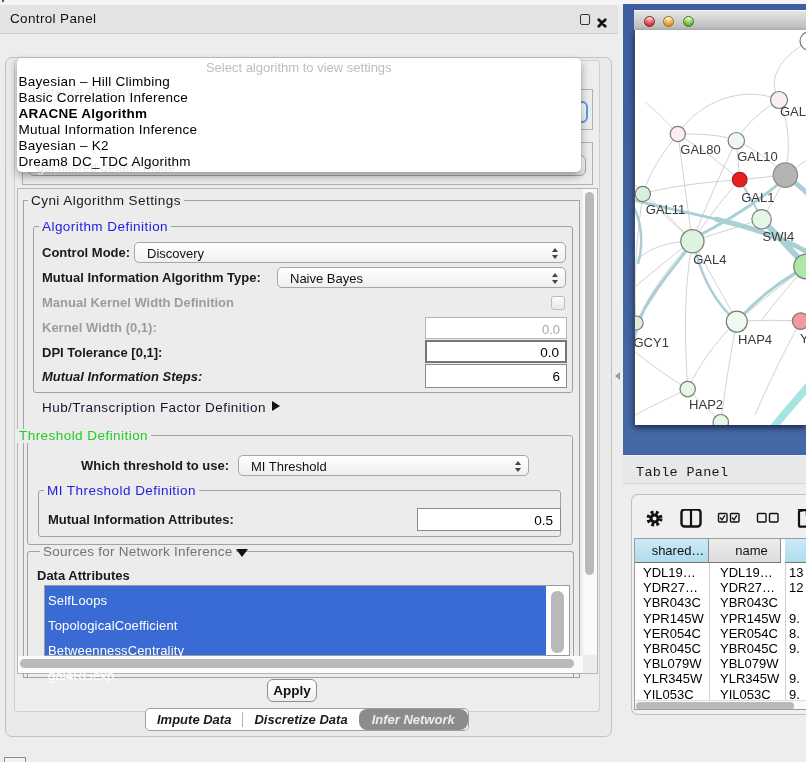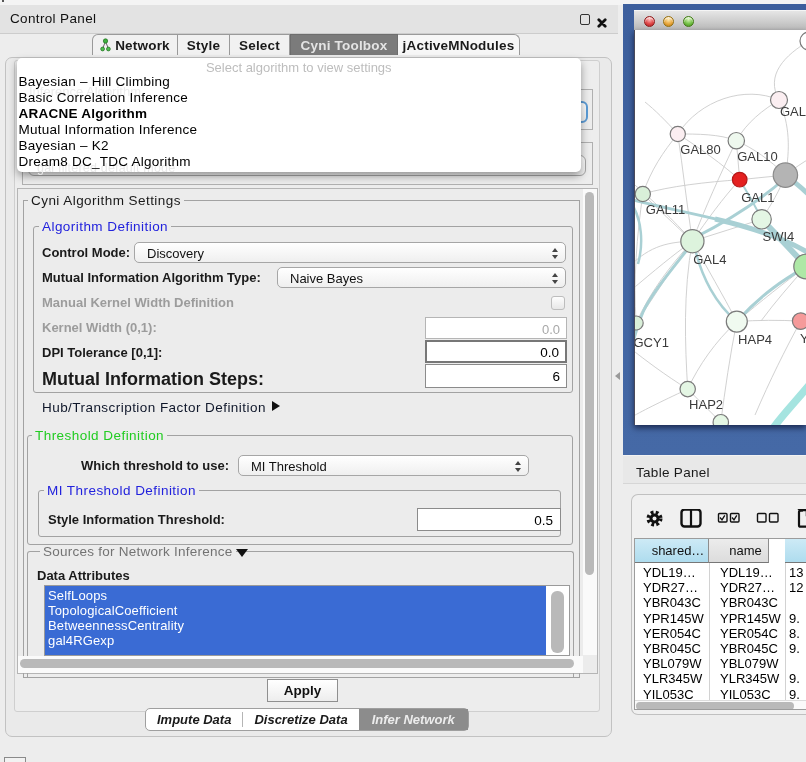--- a/index.html
+++ b/index.html
@@ -27,34 +27,20 @@
 
   <div class="abs" style="left:0;top:5px;width:618px;height:28px;background:#e3e3e3;border-bottom:1px solid #cccccc;"></div>
   <div class="abs" style="left:10px;top:11px;font-size:13.5px;letter-spacing:0.35px;color:#111;">Control Panel</div>
   <div class="abs" style="left:579.5px;top:14px;width:8.5px;height:9px;border:1.8px solid #333;border-radius:2px;"></div>
   <div class="abs" style="left:596.5px;top:13.5px;width:10px;height:10px;">
     <svg width="10" height="10">
         <path d="M1.8,1.8 L8.2,8.2 M8.2,1.8 L1.8,8.2" stroke="#111" stroke-width="2.8" stroke-linecap="round"></path>
       </svg>
   </div>
 
-  <div class="abs" style="left:92px;top:34px;height:22px;display:flex;font-size:13.5px;letter-spacing:0.2px;font-weight:bold;color:#1a1a1a;">
-    <div style="background:#f1f1f1;border:1px solid #9a9a9a;border-bottom:none;border-radius:6px 0 0 0;height:21px;width:86px;display:flex;align-items:center;justify-content:center;box-sizing:border-box;">
-      <svg width="11" height="14" viewBox="0 0 11 14" style="margin-right:4px;">
-        <path d="M5.5,3.5 L2.6,10.5 M5.5,3.5 L8.4,10.5" stroke="#666" stroke-width="1"></path>
-        <circle cx="5.5" cy="3" r="2.2" fill="#3db03d" stroke="#1d6f1d" stroke-width="0.7"></circle>
-        <circle cx="2.6" cy="11" r="1.9" fill="#4fc04f" stroke="#1d6f1d" stroke-width="0.7"></circle>
-        <circle cx="8.4" cy="11" r="1.9" fill="#4fc04f" stroke="#1d6f1d" stroke-width="0.7"></circle>
-      </svg>
-      Network</div>
-    <div style="background:#f1f1f1;border:1px solid #9a9a9a;border-bottom:none;border-left:none;height:21px;width:52px;display:flex;align-items:center;justify-content:center;box-sizing:border-box;">Style</div>
-    <div style="background:#f1f1f1;border:1px solid #9a9a9a;border-bottom:none;border-left:none;height:21px;width:60px;display:flex;align-items:center;justify-content:center;box-sizing:border-box;">Select</div>
-    <div style="background:#7b7b7b;border:1px solid #6e6e6e;border-bottom:none;height:21px;width:108px;display:flex;align-items:center;justify-content:center;box-sizing:border-box;color:#e4e4e4;">Cyni Toolbox</div>
-    <div style="background:#f7f7f7;border:1px solid #9a9a9a;border-bottom:none;border-left:none;border-radius:0 6px 0 0;height:21px;width:122px;display:flex;align-items:center;justify-content:center;box-sizing:border-box;">jActiveMNodules</div>
-  </div>
 
   <div class="abs" style="left:5px;top:57px;width:605px;height:678px;background:#eaeaea;border:1.5px solid #c2c2c2;border-radius:7px;"></div>
 
   <div class="abs" style="left:14px;top:60px;width:584px;height:650px;background:#ededed;border:1px solid #cfcfcf;border-radius:3px;"></div>
 
   <div class="abs" style="left:17px;top:188px;width:581px;height:486px;border:1px solid #b5b5b5;background:#ececec;box-sizing:border-box;"></div>
 
   <div id="settings">
 
     <div class="abs grp" style="left:23px;top:200px;width:557px;height:478px;border-radius:0;"></div>
@@ -87,77 +73,77 @@
     <div class="abs b" style="left:42px;top:320px;font-size:13px;color:#9c9c9c;">Kernel Width (0,1):</div>
     <div class="abs field" style="left:425px;top:316.5px;width:142px;height:22.5px;border:1px solid #b5b5b5;">
       <div class="abs" style="right:6px;top:4px;font-size:13px;color:#a8a8a8;">0.0</div>
     </div>
 
     <div class="abs b" style="left:42px;top:345px;font-size:13px;color:#1a1a1a;">DPI Tolerance [0,1]:</div>
     <div class="abs field" style="left:425px;top:339.5px;width:142px;height:23px;border:2px solid #777777;">
       <div class="abs" style="right:6px;top:3px;font-size:13.5px;color:#000;">0.0</div>
     </div>
 
-    <div class="abs b" style="left:42px;top:369px;font-size:18px;color:#1a1a1a;">Mutual Information Steps:</div>
+    <div class="abs b" style="left:42px;top:369px;font-size:13px;color:#1a1a1a;font-style:italic;">Mutual Information Steps:</div>
     <div class="abs field" style="left:425px;top:364px;width:142px;height:23.5px;border:1px solid #8b8b8b;">
       <div class="abs" style="right:6px;top:4px;font-size:13.5px;color:#000;">6</div>
     </div>
 
     <div class="abs" style="left:42px;top:399.5px;font-size:13.5px;letter-spacing:0.45px;color:#0f172a;">Hub/Transcription Factor Definition</div>
     <div class="abs tri-r" style="left:272px;top:401px;"></div>
 
     <div class="abs grp" style="left:27px;top:435px;width:546px;height:110px;"></div>
-    <div class="grplbl abs" style="left:32px;top:429px;color:#22cc22;">Threshold Definition</div>
+    <div class="grplbl abs" style="left:16px;top:429px;color:#22cc22;">Threshold Definition</div>
 
     <div class="abs b" style="left:81px;top:458px;font-size:13px;color:#1a1a1a;">Which threshold to use:</div>
     <div class="abs combo" style="left:238px;top:454.5px;width:291px;height:21px;">
       <div class="abs" style="left:12px;top:3px;font-size:13px;color:#111;">MI Threshold</div>
       <div class="ar" style="top:5px;">
           <div class="ar-u"></div>
           <div class="ar-d"></div>
         </div>
     </div>
 
     <div class="abs grp" style="left:38px;top:490px;width:523px;height:47px;"></div>
     <div class="grplbl abs" style="left:44px;top:484px;color:#2222dd;">MI Threshold Definition</div>
 
-    <div class="abs b" style="left:48px;top:512px;font-size:13px;color:#1a1a1a;">Style Information Threshold:</div>
+    <div class="abs b" style="left:48px;top:512px;font-size:13px;color:#1a1a1a;">Mutual Information Attributes:</div>
     <div class="abs field" style="left:417px;top:507.5px;width:144px;height:23.5px;border:1.5px solid #8b8b8b;padding-left:40px;">
       <div class="abs" style="right:7px;top:4px;font-size:13.5px;color:#000;">0.5</div>
     </div>
 
     <div class="abs grp" style="left:27px;top:551px;width:547px;height:127px;border-bottom:none;border-radius:3px 3px 0 0;"></div>
     <div class="grplbl abs" style="left:40px;top:545px;color:#737373;letter-spacing:0.25px;">Sources for Network Inference</div>
     <div class="abs tri-d" style="left:236px;top:549px;"></div>
 
     <div class="abs b" style="left:37px;top:568px;font-size:13px;color:#1a1a1a;">Data Attributes</div>
 
     <div class="abs" style="left:44px;top:584.5px;width:526px;height:71px;background:#ffffff;border:1px solid #9a9a9a;box-sizing:border-box;"></div>
     <div class="abs" style="left:45px;top:585.5px;width:501px;height:69px;background:#3a6bd4;"></div>
-    <div class="abs" style="left:48px;top:588px;width:494px;font-size:13px;letter-spacing:0.15px;line-height:15px;color:#ffffff;">
+    <div class="abs" style="left:48px;top:588px;width:494px;font-size:13px;letter-spacing:0.15px;line-height:25px;color:#ffffff;">
       SelfLoops<br>TopologicalCoefficient<br>BetweennessCentrality<br>gal4RGexp
     </div>
     <div class="abs" style="left:551px;top:591px;width:13px;height:62px;background:#b9b9b9;border-radius:6px;"></div>
   </div>
 
   <div class="abs" style="left:583px;top:189px;width:14px;height:466px;background:#fafafa;"></div>
   <div class="abs" style="left:584.5px;top:192px;width:9px;height:383px;background:#b9b9b9;border-radius:5px;"></div>
 
   <div class="abs" style="left:18px;top:656px;width:565px;height:17px;background:#fafafa;"></div>
   <div class="abs" style="left:20px;top:658.5px;width:554px;height:9px;background:#b9b9b9;border-radius:5px;"></div>
 
-  <div class="abs" style="left:267px;top:679px;width:71px;height:23px;background:linear-gradient(#ffffff,#ededed);border:1px solid #8f8f8f;border-radius:0;box-sizing:border-box;text-align:center;">
+  <div class="abs" style="left:267px;top:679px;width:50px;height:23px;background:linear-gradient(#ffffff,#ededed);border:1px solid #8f8f8f;border-radius:6px;box-sizing:border-box;text-align:center;">
     <span style="font-size:13.5px;font-weight:bold;color:#111;line-height:21px;">Apply</span>
   </div>
 
   <div class="abs" style="left:145px;top:707.5px;width:322px;height:21px;background:#ffffff;border:1px solid #9f9f9f;border-radius:5px;display:flex;font-size:13px;font-weight:bold;color:#1a1a1a;align-items:center;font-style:italic;">
     <div style="padding:0 11px;">Impute Data</div>
     <div style="width:1px;height:15px;background:#b5b5b5;"></div>
     <div style="padding:0 11px;">Discretize Data</div>
-    <div style="background:#8c8c8c;border-radius:0;color:#ececec;height:21px;line-height:21px;padding:0 13px;">Infer Network</div>
+    <div style="background:#8c8c8c;border-radius:8px;color:#ececec;height:21px;line-height:21px;padding:0 13px;">Infer Network</div>
   </div>
 
   <div class="abs" style="left:615px;top:372px;width:0;height:0;border-right:5px solid #9a9a9a;border-top:4px solid transparent;border-bottom:4px solid transparent;"></div>
 
   <div class="abs" style="left:4px;top:757px;width:20px;height:10px;border:1.5px solid #8a8a8a;background:#f2f2f2;"></div>
 
   <div class="abs" style="left:22px;top:89px;width:571px;height:41px;border:1px solid #b0b0b0;box-sizing:border-box;"></div>
   <div class="abs" style="left:22px;top:142px;width:571px;height:43px;border:1px solid #b0b0b0;box-sizing:border-box;"></div>
   <div class="abs" style="left:28px;top:155px;width:558px;height:21px;background:linear-gradient(#fff,#eee);border:1px solid #a6a6a6;border-radius:6px;box-sizing:border-box;"></div>
   <div class="abs" style="left:570px;top:100.5px;width:18px;height:22px;background:linear-gradient(#fff,#eee);border:2.5px solid #5b9bd5;border-radius:6px;box-sizing:border-box;"></div>
@@ -270,21 +256,21 @@
           <text x="58.2" y="234.3">GAL4</text>
           <text x="-1.5" y="317">GCY1</text>
           <text x="103.1" y="314.2">HAP4</text>
           <text x="165.1" y="313.1">Y</text>
           <text x="54.1" y="379.2">HAP2</text>
         </g>
       </svg>
     </div>
 
     <div class="abs" style="left:623px;top:455px;width:183px;height:29px;background:#e8e8e8;border-top:1px solid #f2f2f2;border-bottom:1px solid #d6d6d6;box-sizing:border-box;"></div>
-    <div class="abs" style="left:636px;top:465px;font-size:13.5px;letter-spacing:0.3px;color:#1a1a1a;">Table Panel</div>
+    <div class="abs" style="left:636px;top:465px;font-size:13.5px;letter-spacing:0.3px;color:#1a1a1a;font-family:Liberation Mono, monospace;">Table Panel</div>
 
     <div class="abs" style="left:631px;top:494px;width:185px;height:219px;background:#f0f0f0;border:1.5px solid #c0c0c0;border-radius:7px 0 0 7px;border-right:none;"></div>
 
     <div class="abs" style="left:645px;top:509px;">
       <svg width="161" height="19" viewBox="0 0 161 19">
 
         <g transform="translate(9.5,9.5)">
           <circle r="6.2" fill="none" stroke="#111" stroke-width="3.6" stroke-dasharray="2.72 2.23"></circle>
           <circle r="5" fill="#111"></circle>
           <circle r="2" fill="#f0f0f0"></circle>
@@ -306,21 +292,21 @@
         </g>
 
         <path d="M155,1.2 h7 l5,5 v10 a1.5,1.5 0 0 1 -1.5,1.5 h-10 a1.5,1.5 0 0 1 -1.5,-1.5 v-13 a1.5,1.5 0 0 1 1.5,-1.5 z" fill="none" stroke="#111" stroke-width="2.2"></path>
         <path d="M161.5,1.2 v5.3 h5.5" fill="none" stroke="#111" stroke-width="1.5"></path>
       </svg>
     </div>
 
     <div class="abs" style="left:634px;top:538px;width:172px;height:172px;background:#ffffff;border:1px solid #9c9c9c;border-right:none;box-sizing:border-box;overflow:hidden;">
 
       <div class="abs" style="left:0;top:0;width:74px;height:24px;background:linear-gradient(#cdeaf6,#aedcee);border-right:1px solid #8d8d8d;border-bottom:1px solid #777;box-sizing:border-box;text-align:center;font-size:13px;color:#111;line-height:24px;padding-left:13px;">shared…</div>
-      <div class="abs" style="left:74px;top:0;width:60px;height:24px;background:linear-gradient(#ececec,#dcdcdc);border-right:1px solid #8d8d8d;border-bottom:1px solid #777;box-sizing:border-box;text-align:center;font-size:13px;color:#111;line-height:24px;padding-left:14px;">name</div>
+      <div class="abs" style="left:74px;top:0;width:72px;height:24px;background:linear-gradient(#ececec,#dcdcdc);border-right:1px solid #8d8d8d;border-bottom:1px solid #777;box-sizing:border-box;text-align:center;font-size:13px;color:#111;line-height:24px;padding-left:14px;">name</div>
       <div class="abs" style="left:150px;top:0;width:22px;height:24px;background:linear-gradient(#cdeaf6,#aedcee);border-bottom:1px solid #777;box-sizing:border-box;"></div>
 
       <div class="abs" style="left:73.5px;top:24px;width:1px;height:138px;background:#d2d2d2;"></div>
       <div class="abs" style="left:149.5px;top:24px;width:1px;height:138px;background:#d2d2d2;"></div>
 
       <div class="abs" style="left:8px;top:26px;width:66px;font-size:13px;line-height:15.2px;color:#000;">YDL19…<br>YDR27…<br>YBR043C<br>YPR145W<br>YER054C<br>YBR045C<br>YBL079W<br>YLR345W<br>YIL053C</div>
       <div class="abs" style="left:85px;top:26px;width:66px;font-size:13px;line-height:15.2px;color:#000;">YDL19…<br>YDR27…<br>YBR043C<br>YPR145W<br>YER054C<br>YBR045C<br>YBL079W<br>YLR345W<br>YIL053C</div>
       <div class="abs" style="left:154px;top:26px;width:20px;font-size:13px;line-height:15.2px;color:#000;">13<br>12<br>&nbsp;<br>9.<br>8.<br>9.<br>&nbsp;<br>9.<br>9.</div>
 
       <div class="abs" style="left:0px;top:161px;width:172px;height:11px;background:#fafafa;border-top:1px solid #dcdcdc;"></div>

